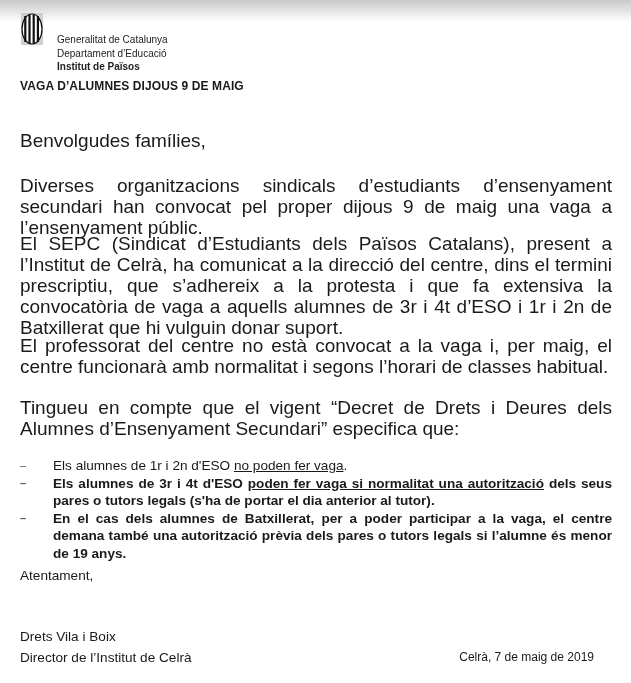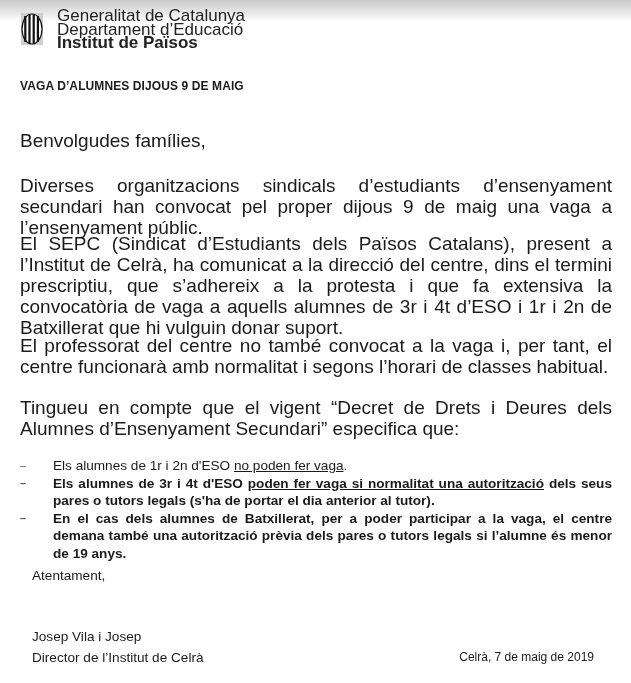--- a/index.html
+++ b/index.html
@@ -13,31 +13,31 @@
   .top-shade {
     position: absolute; left: 0; top: 0; width: 631px; height: 22px;
     background: linear-gradient(#c9c9c9, #ffffff);
   }
   .letterhead { position: absolute; left: 21px; top: 9px; display: flex; align-items: flex-start; }
   .logo {
     width: 22px; height: 32px; margin-top: 4px; margin-right: 14px;
     background: #d9d9d9; position: relative; box-sizing: border-box;
   }
   .logo svg { position: absolute; left: 0; top: 0; }
-  .lh-text { font-size: 17px; line-height: 13.5px; color: #222; }
+  .lh-text { font-size: 10px; line-height: 13.5px; color: #222; margin-top: 24px; }
   .lh-text .bold { font-weight: bold; }
   .title { position: absolute; left: 20px; top: 79px; font-weight: bold; font-size: 12px; letter-spacing: 0.1px; }
   .p { position: absolute; left: 20px; width: 592px; text-align: justify; font-size: 19px; line-height: 21px; }
   .bullets { position: absolute; left: 20px; top: 457px; width: 592px; font-size: 13.6px; line-height: 17.5px; }
   .bullet { display: flex; }
   .dash { width: 33px; flex: none; color: #555; font-size: 11px; }
   .btext { flex: 1; text-align: justify; }
   .bold { font-weight: bold; }
   .u { text-decoration: underline; }
-  .sign { position: absolute; left: 32px; font-size: 13.6px; }
+  .sign { position: absolute; left: 20px; font-size: 13.6px; }
   .date { position: absolute; right: 37px; top: 650px; font-size: 12px; }
 </style>
 </head>
 <body>
 
 <div class="top-shade"></div>
 
 <div class="letterhead">
   <div class="logo">
     <svg width="22" height="32" viewBox="0 0 22 32">
@@ -57,21 +57,21 @@
 </div>
 
 <div class="title">VAGA D’ALUMNES DIJOUS 9 DE MAIG</div>
 
 <div class="p" style="top:130px;">Benvolgudes famílies,</div>
 
 <div class="p" style="top:175px;">Diverses organitzacions sindicals d’estudiants d’ensenyament secundari han convocat pel proper dijous 9 de maig una vaga a l’ensenyament públic.</div>
 
 <div class="p" style="top:233px;">El SEPC (Sindicat d’Estudiants dels Països Catalans), present a l’Institut de Celrà, ha comunicat a la direcció del centre, dins el termini prescriptiu, que s’adhereix a la protesta i que fa extensiva la convocatòria de vaga a aquells alumnes de 3r i 4t d’ESO i 1r i 2n de Batxillerat que hi vulguin donar suport.</div>
 
-<div class="p" style="top:335px;">El professorat del centre no també convocat a la vaga i, per tant, el centre funcionarà amb normalitat i segons l’horari de classes habitual.</div>
+<div class="p" style="top:335px;">El professorat del centre no està convocat a la vaga i, per maig, el centre funcionarà amb normalitat i segons l’horari de classes habitual.</div>
 
 <div class="p" style="top:397px;">Tingueu en compte que el vigent “Decret de Drets i Deures dels Alumnes d’Ensenyament Secundari” especifica que:</div>
 
 <div class="bullets">
   <div class="bullet">
     <span class="dash">–</span>
     <span class="btext">
       <span>Els alumnes de 1r i 2n d'ESO </span><span class="u">no poden fer vaga</span><span>.</span>
     </span>
   </div>
@@ -81,15 +81,15 @@
       <span>Els alumnes de 3r i 4t d'ESO </span><span class="u">poden fer vaga si normalitat una autorització</span><span> dels seus pares o tutors legals (s'ha de portar el dia anterior al tutor).</span>
     </span>
   </div>
   <div class="bullet bold">
     <span class="dash">–</span>
     <span class="btext">En el cas dels alumnes de Batxillerat, per a poder participar a la vaga, el centre demana també una autorització prèvia dels pares o tutors legals si l’alumne és menor de 19 anys.</span>
   </div>
 </div>
 
 <div class="sign" style="top:568px;">Atentament,</div>
-<div class="sign" style="top:629px;">Josep Vila i Josep</div>
+<div class="sign" style="top:629px;">Drets Vila i Boix</div>
 <div class="sign" style="top:650px;">Director de l’Institut de Celrà</div>
 <div class="date">Celrà, 7 de maig de 2019</div>
 
 </body></html>

